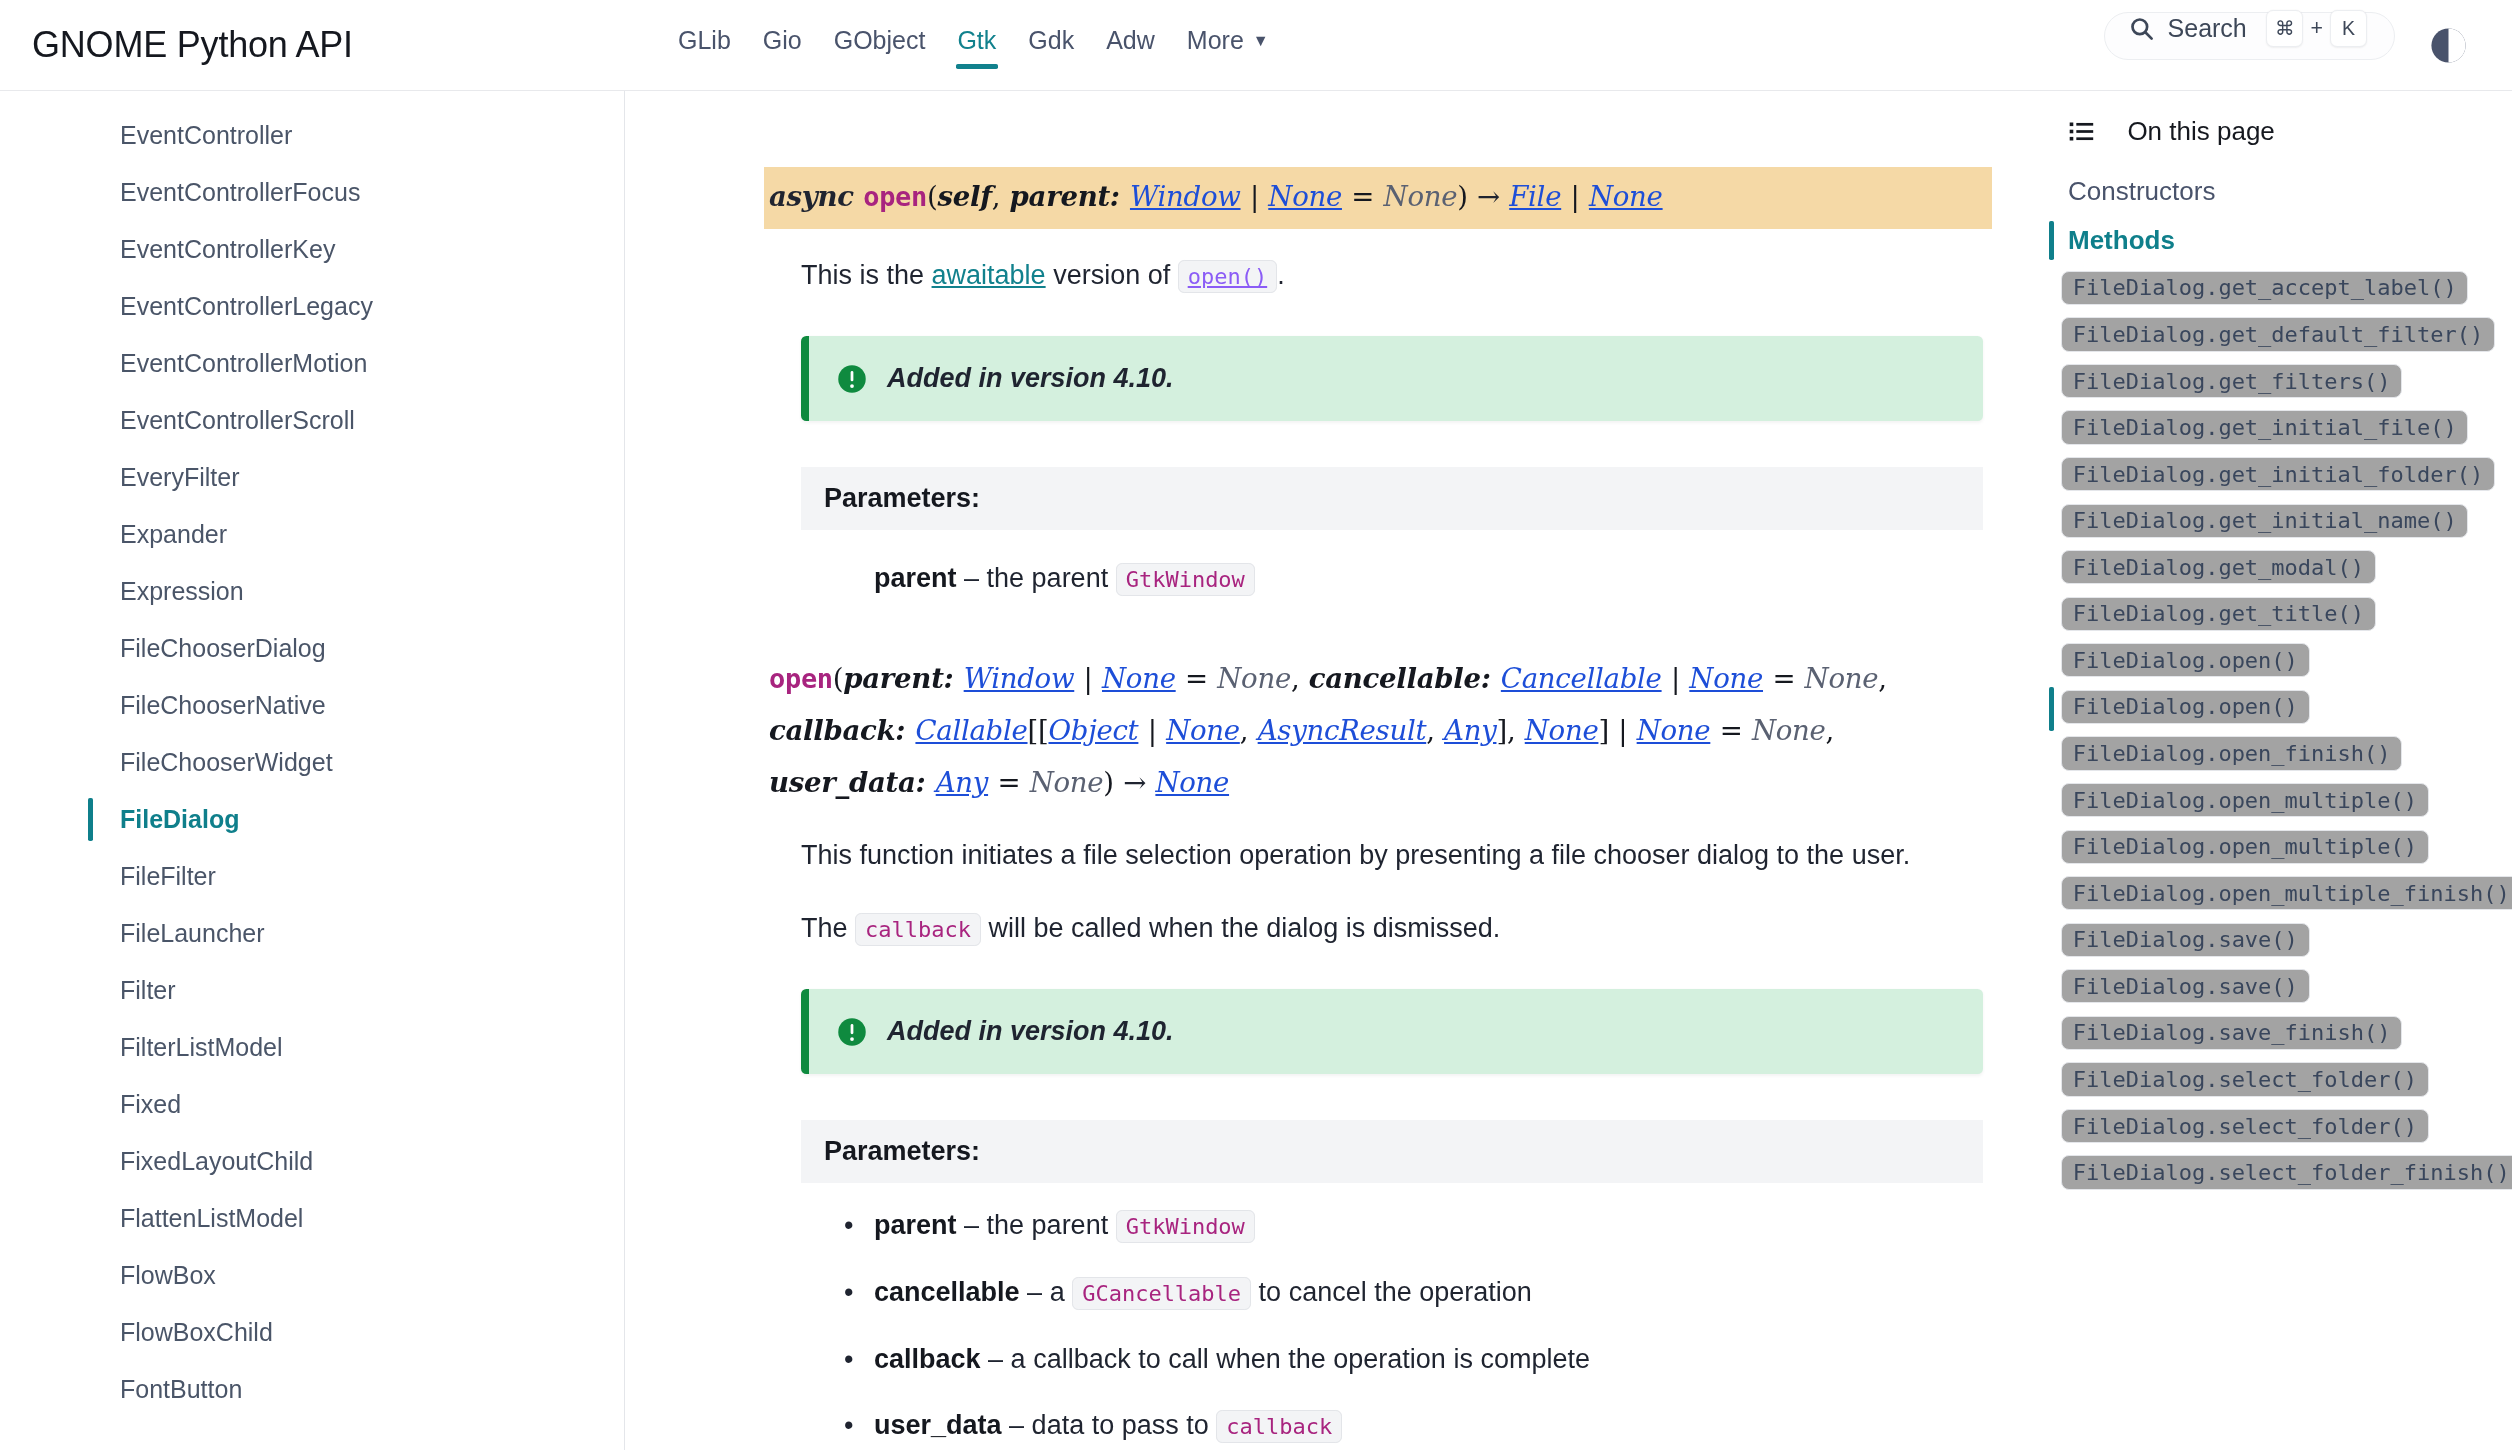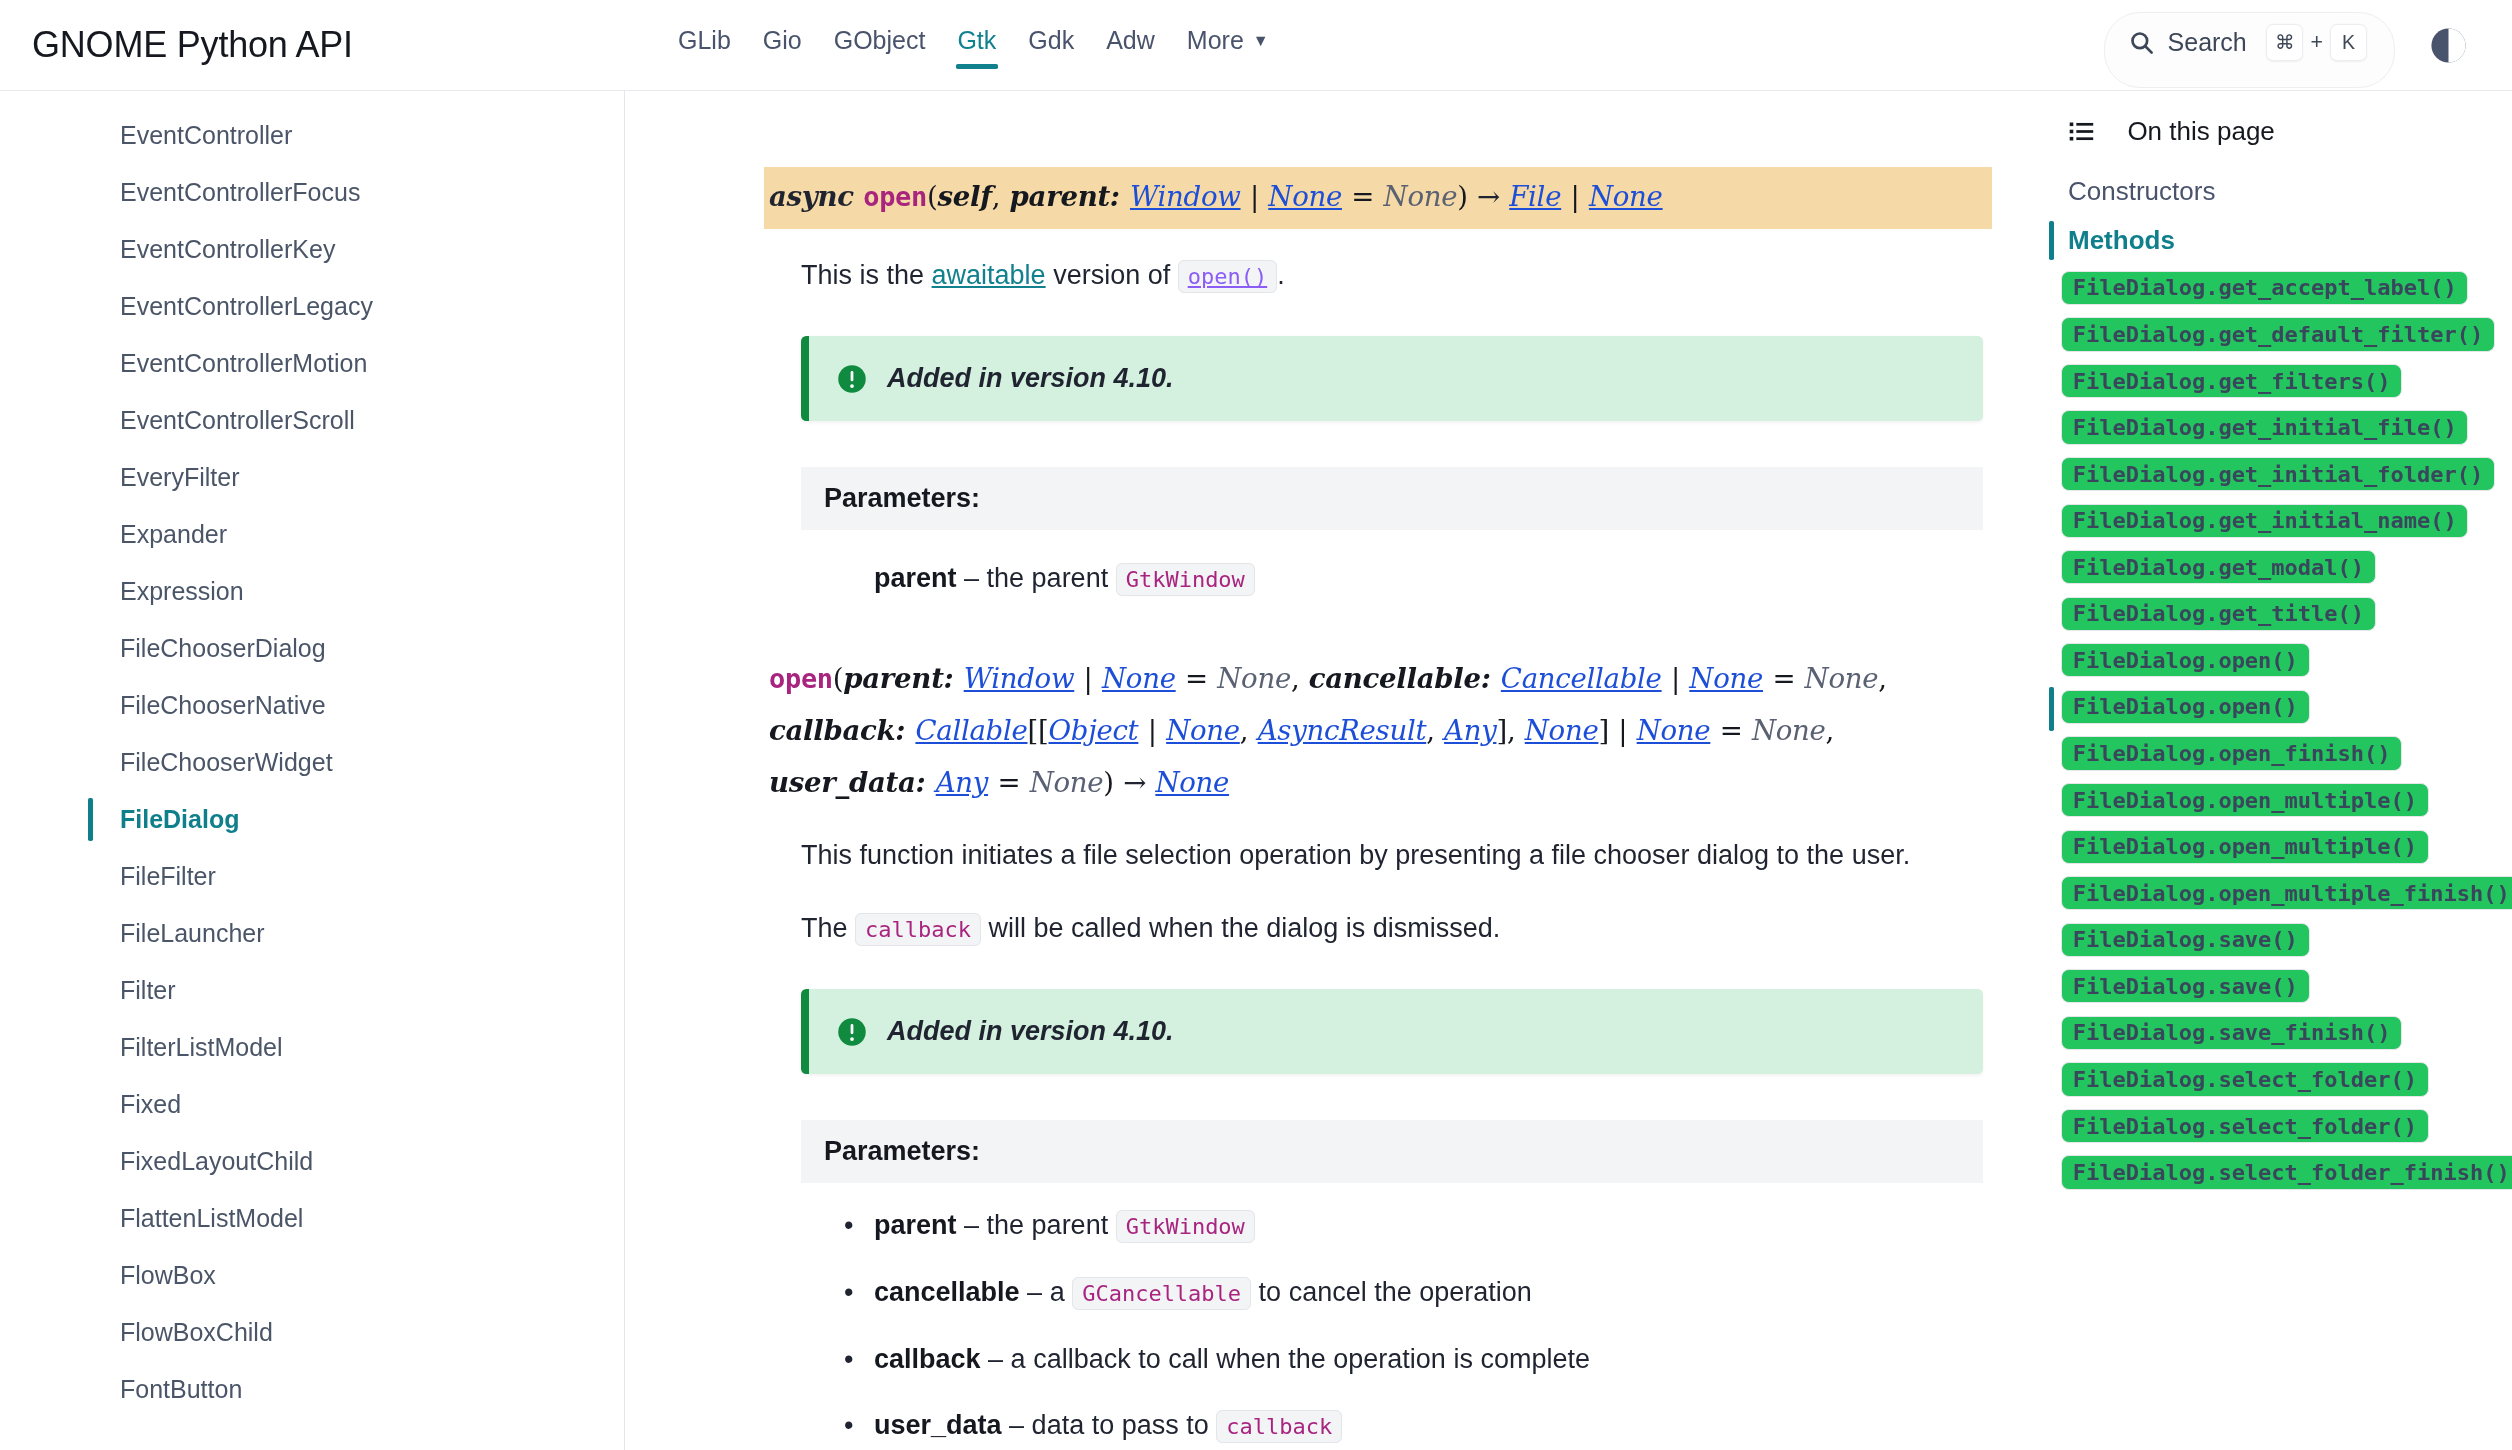--- a/index.html
+++ b/index.html
@@ -60,21 +60,21 @@
     vertical-align: 2.7px;
     color: #49536b;
   }
 
   .search-wrap {
     position: absolute;
     right: 117px;
     top: 12.4px;
     display: flex;
     align-items: center;
-    height: 76px;
+    height: 48px;
     padding: 0 27px 16px 23px;
     border: 1.8px solid #eceef1;
     border-radius: 36px;
     background: #fdfdfe;
     cursor: text;
   }
   .search-icon { width: 27px; height: 27px; margin-right: 12.4px; flex: none; }
   .search-placeholder {
     font-size: 25px;
     color: #3d4758;
@@ -316,23 +316,23 @@
     position: absolute;
     left: 3.6px; top: 3.6px;
     width: 5.3px; height: 44px;
     background: #0f7f8b;
     border-radius: 1.8px;
   }
   .otp-chip {
     display: inline-block;
     font-family: "DejaVu Sans Mono", "Liberation Mono", monospace;
     font-size: 22px;
-    font-weight: 700;
+    font-weight: 400;
     color: #39465c;
-    background: #22c55e;
+    background: #a3a3a3;
     border: 1.8px solid #e4e6ea;
     border-radius: 8px;
     padding: 3.6px 10.7px;
     cursor: pointer;
   }
 </style>
 </head>
 <body>
 
 <div class="header">

